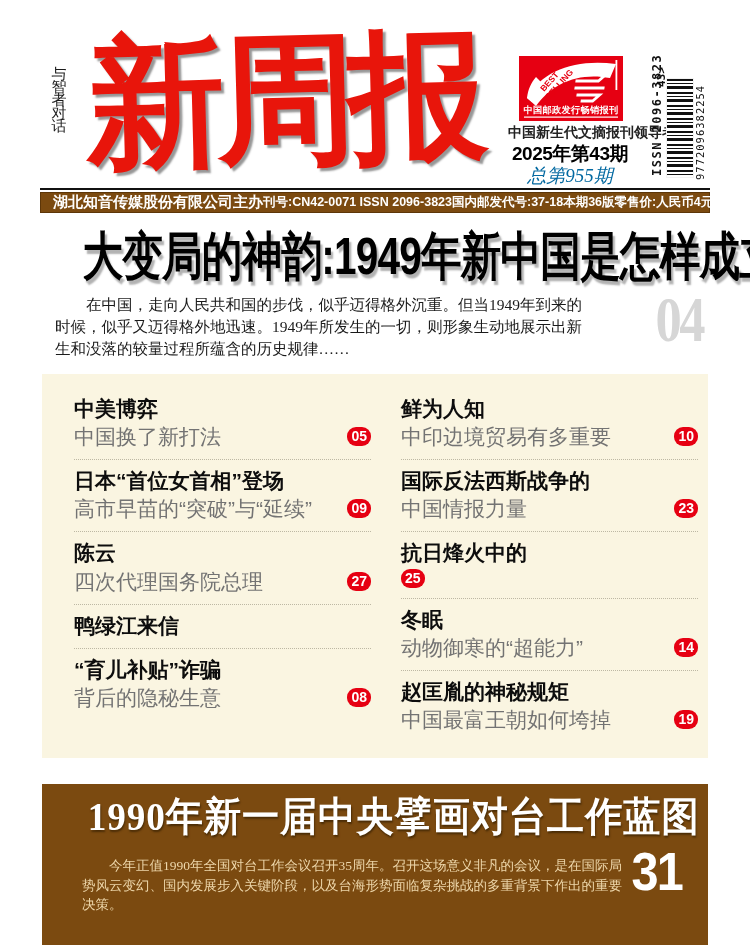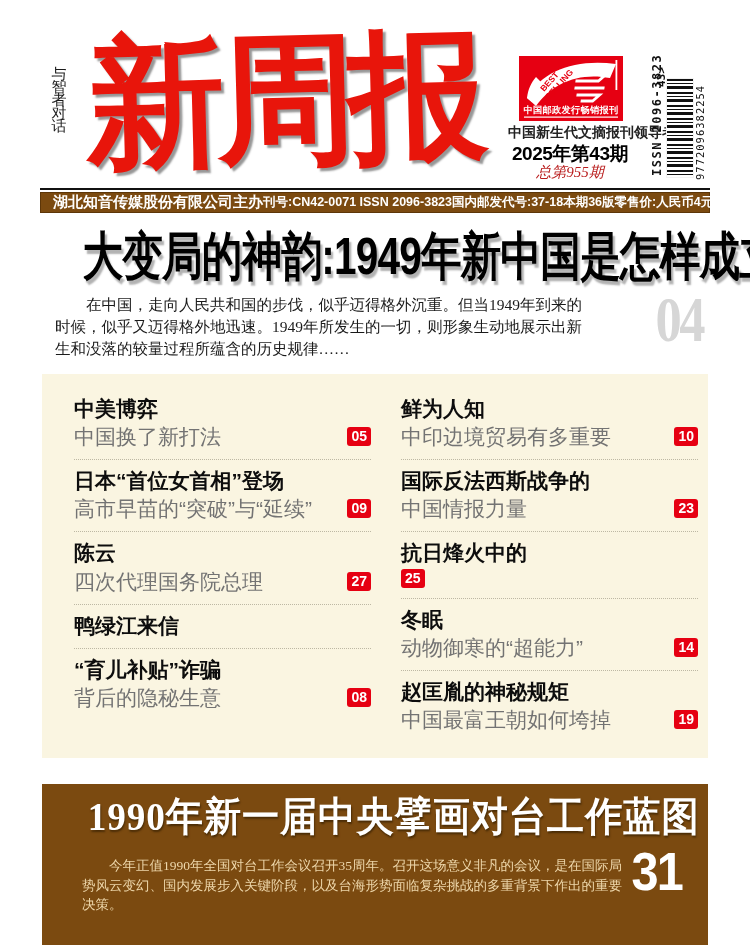--- a/index.html
+++ b/index.html
@@ -32,22 +32,22 @@
     text-align: center; font-size: 14px; font-weight: 600; color: #222;
     white-space: nowrap; font-family: "Liberation Serif", serif;
   }
   .issue {
     position: absolute; left: 510px; top: 141px; width: 120px;
     text-align: center; font-size: 19px; font-weight: 700; color: #000;
     letter-spacing: -0.5px; white-space: nowrap;
   }
   .issue-total {
     position: absolute; left: 510px; top: 163px; width: 120px;
-    text-align: center; font-size: 15px; font-style: italic;
-    font-family: "Liberation Serif", serif; color: #b91c1c;
+    text-align: center; font-size: 19px; font-style: italic;
+    font-family: "Liberation Serif", serif; color: #0369a1;
   }
   .issn {
     position: absolute; left: 650px; top: 176px;
     transform: rotate(-90deg); transform-origin: left top;
     font-family: "DejaVu Sans Mono", monospace;
     font-size: 12px; letter-spacing: 1.5px; font-weight: 600; color: #111;
     white-space: nowrap;
   }
   .bc-bars {
     position: absolute; left: 666px; top: 78px; width: 28px; height: 100px;
@@ -106,21 +106,21 @@
     display: flex; gap: 30px; padding: 14px 10px 16px 32px;
   }
   .toc-col { flex: 1; min-width: 0; }
   .toc-item { padding: 8px 0 10px; border-bottom: 1px dotted #bdb8a4; }
   .toc-item:last-child { border-bottom: none; }
   .kicker { font-size: 21px; font-weight: 700; color: #0d0d0d; line-height: 1.2; white-space: nowrap; }
   .trow { display: flex; justify-content: space-between; align-items: center; margin-top: 3px; }
   .ttitle { font-size: 21px; color: #737373; line-height: 1.2; white-space: nowrap; }
   .badge {
     background: #e60012; color: #fff; font-size: 14px; font-weight: 700;
-    padding: 2px 4px 3px; line-height: 1; border-radius: 3px; flex: none;
+    padding: 2px 4px 3px; line-height: 1; border-radius: 9px; flex: none;
   }
 
   
   .banner {
     margin: 26px 42px 0; background: #7b4a10; position: relative;
     padding: 8px 24px 14px; color: #fff; min-height: 125px;
   }
   .banner h3 {
     margin: 2px 0 8px; text-align: center;
     font-family: "Liberation Serif", serif; font-size: 40px; font-weight: 700;

